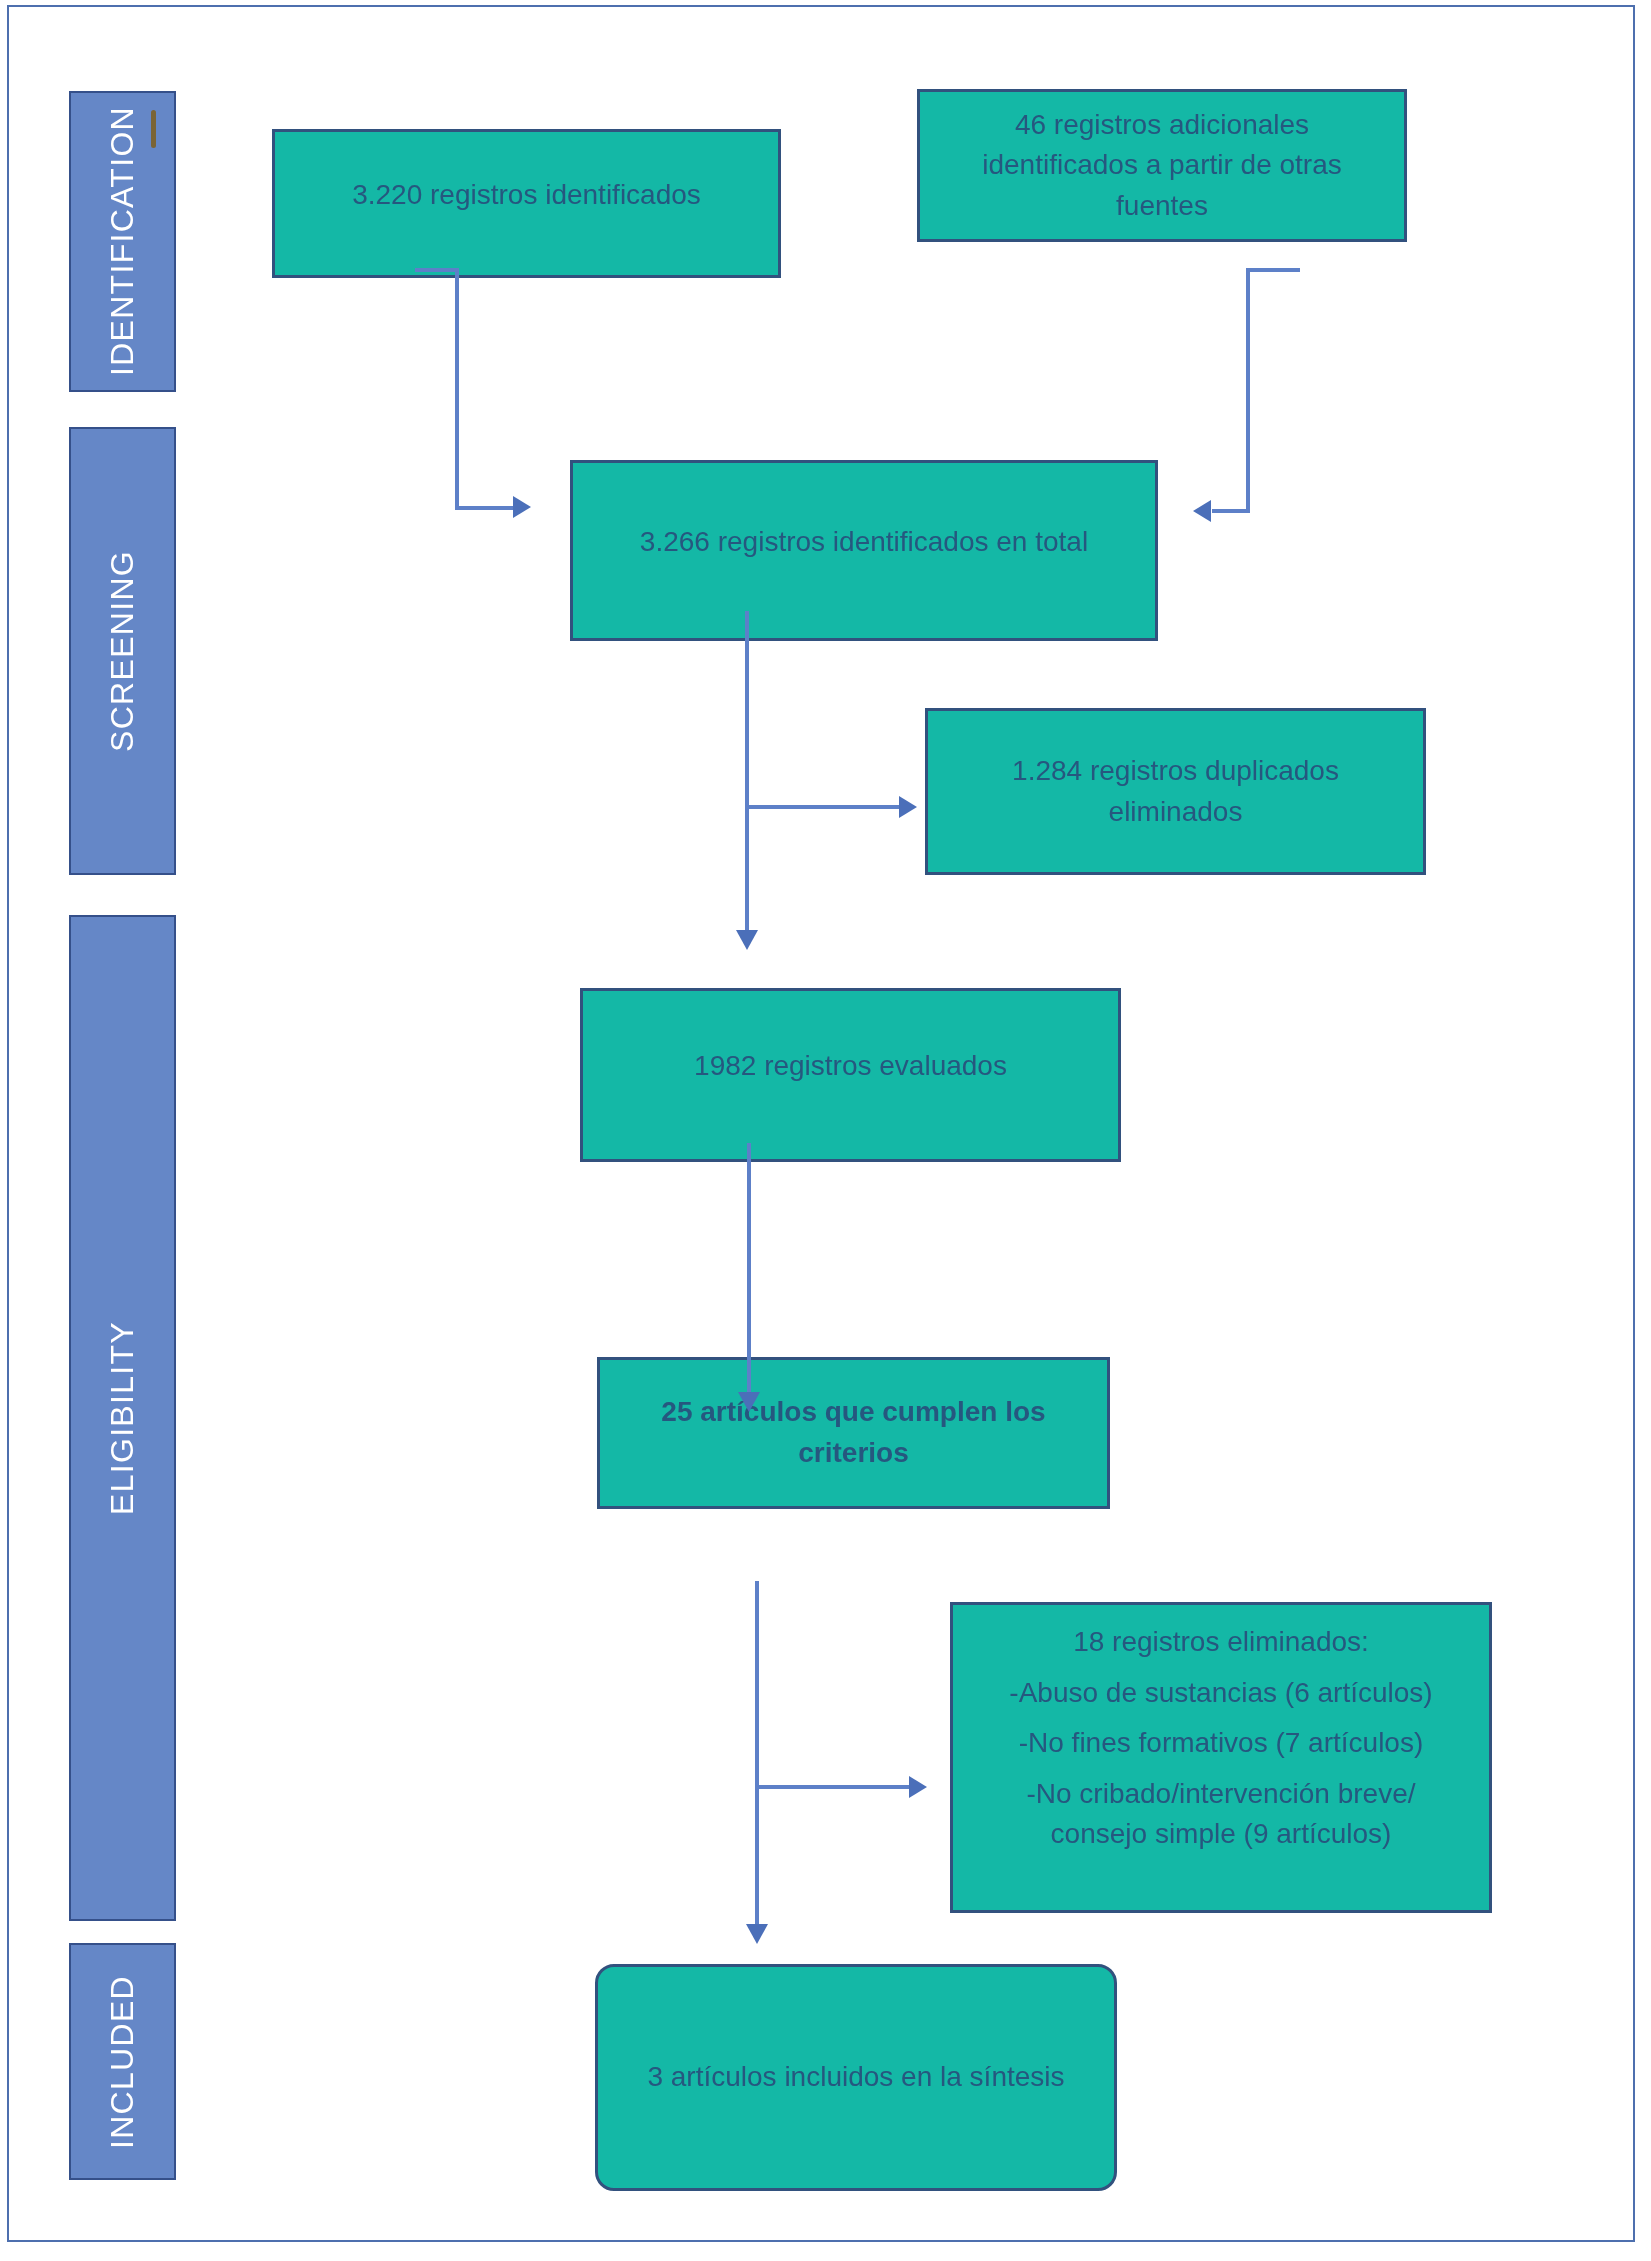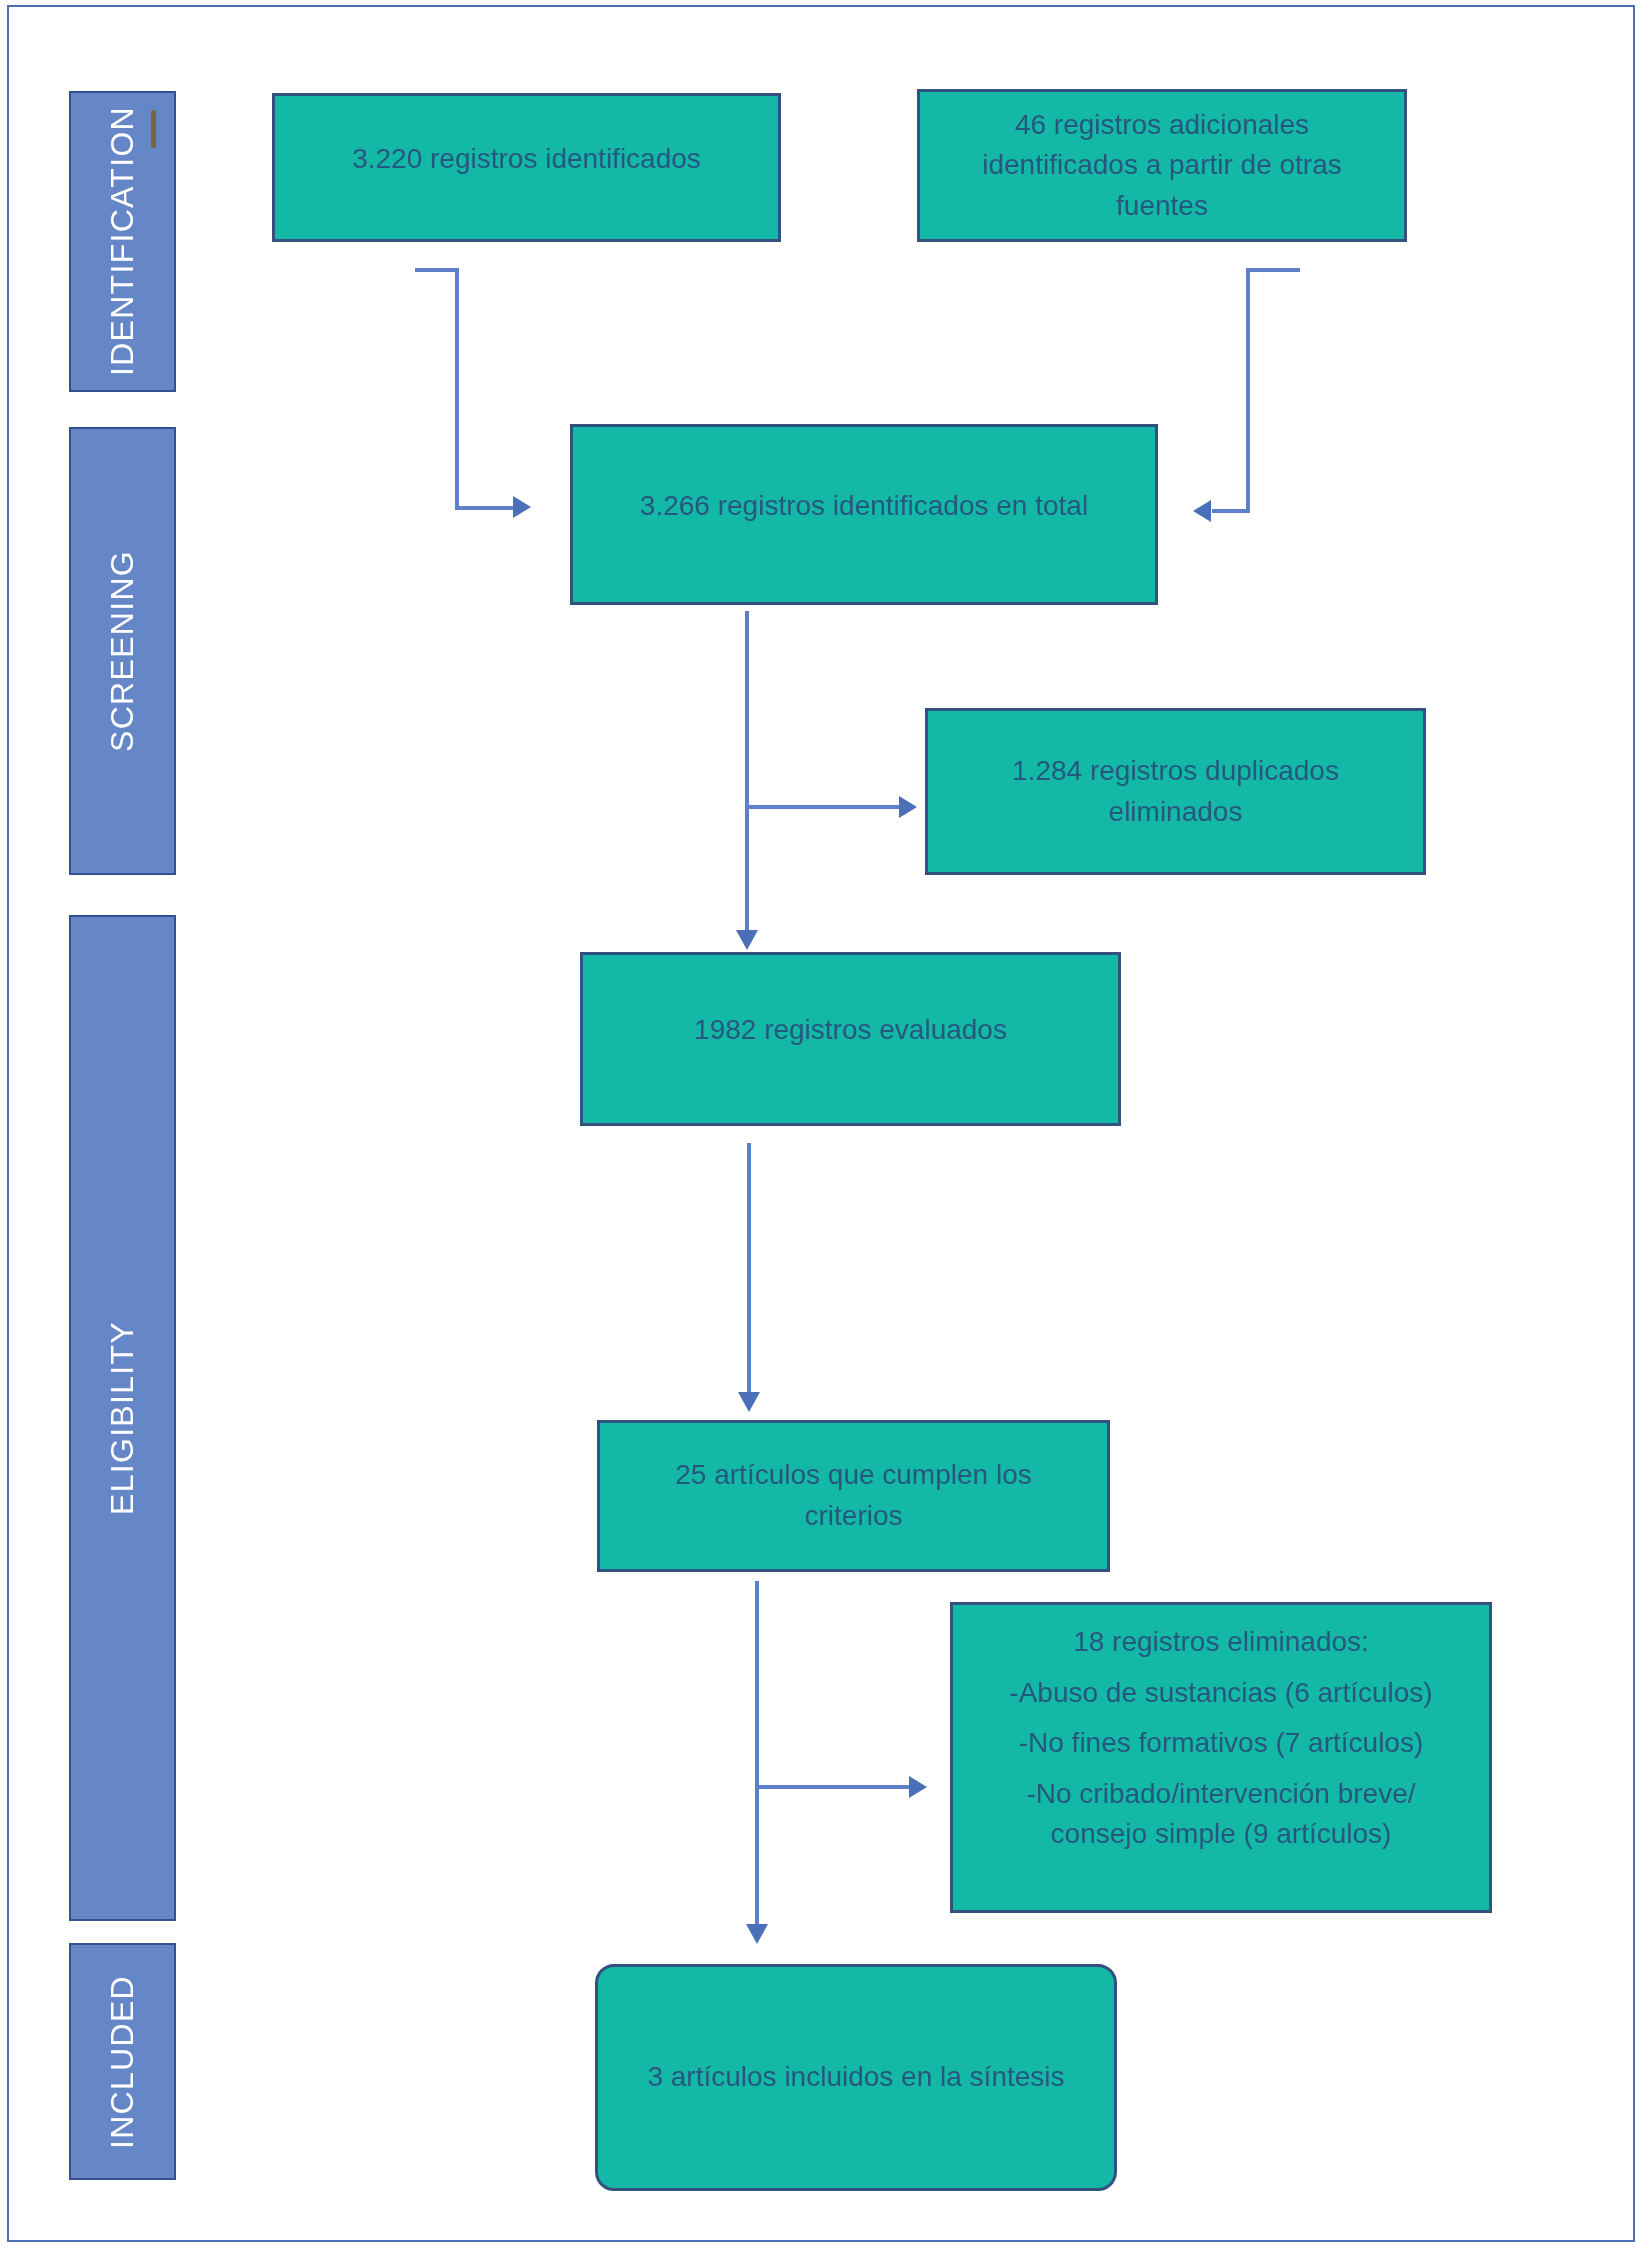--- a/index.html
+++ b/index.html
@@ -60,28 +60,28 @@
     display:flex;
     align-items:center;
     justify-content:center;
     text-align:center;
     color:#26577f;
     font-size:28px;
     line-height:1.45;
     white-space:pre-line;
   }
   .one-line{ white-space:nowrap; }
-  .lift{ padding-bottom:17px; }
+  .lift{ padding-bottom:17px;margin-top:36px; }
 
   .box-identified { left:272px;  top:93px;  width:509px; height:149px; }
   .box-additional { left:917px; top:89px;  width:490px; height:153px; }
   .box-total      { left:570px;  top:424px;  width:588px; height:181px; }
   .box-duplicates { left:925px; top:708px; width:501px; height:167px; }
   .box-screened   { left:580px;  top:952px; width:541px; height:174px; }
-  .box-criteria   { left:597px;  top:1420px; width:513px; height:152px; }
+  .box-criteria   { left:597px;  top:1357px; width:513px; height:152px;font-weight:bold; }
   .box-excluded   { left:950px; top:1602px; width:542px; height:311px;
                     flex-direction:column; justify-content:flex-start;
                     padding:17px 9.3px; gap:10px; }
   .box-included   { left:595px;  top:1964px; width:522px; height:227px;border-radius:19px; }
 
   .box-excluded .reason{ white-space:pre-line; }
 
   
   .line{ position:absolute; background:#5d80c8; }
   .head{ position:absolute; width:0; height:0; }

